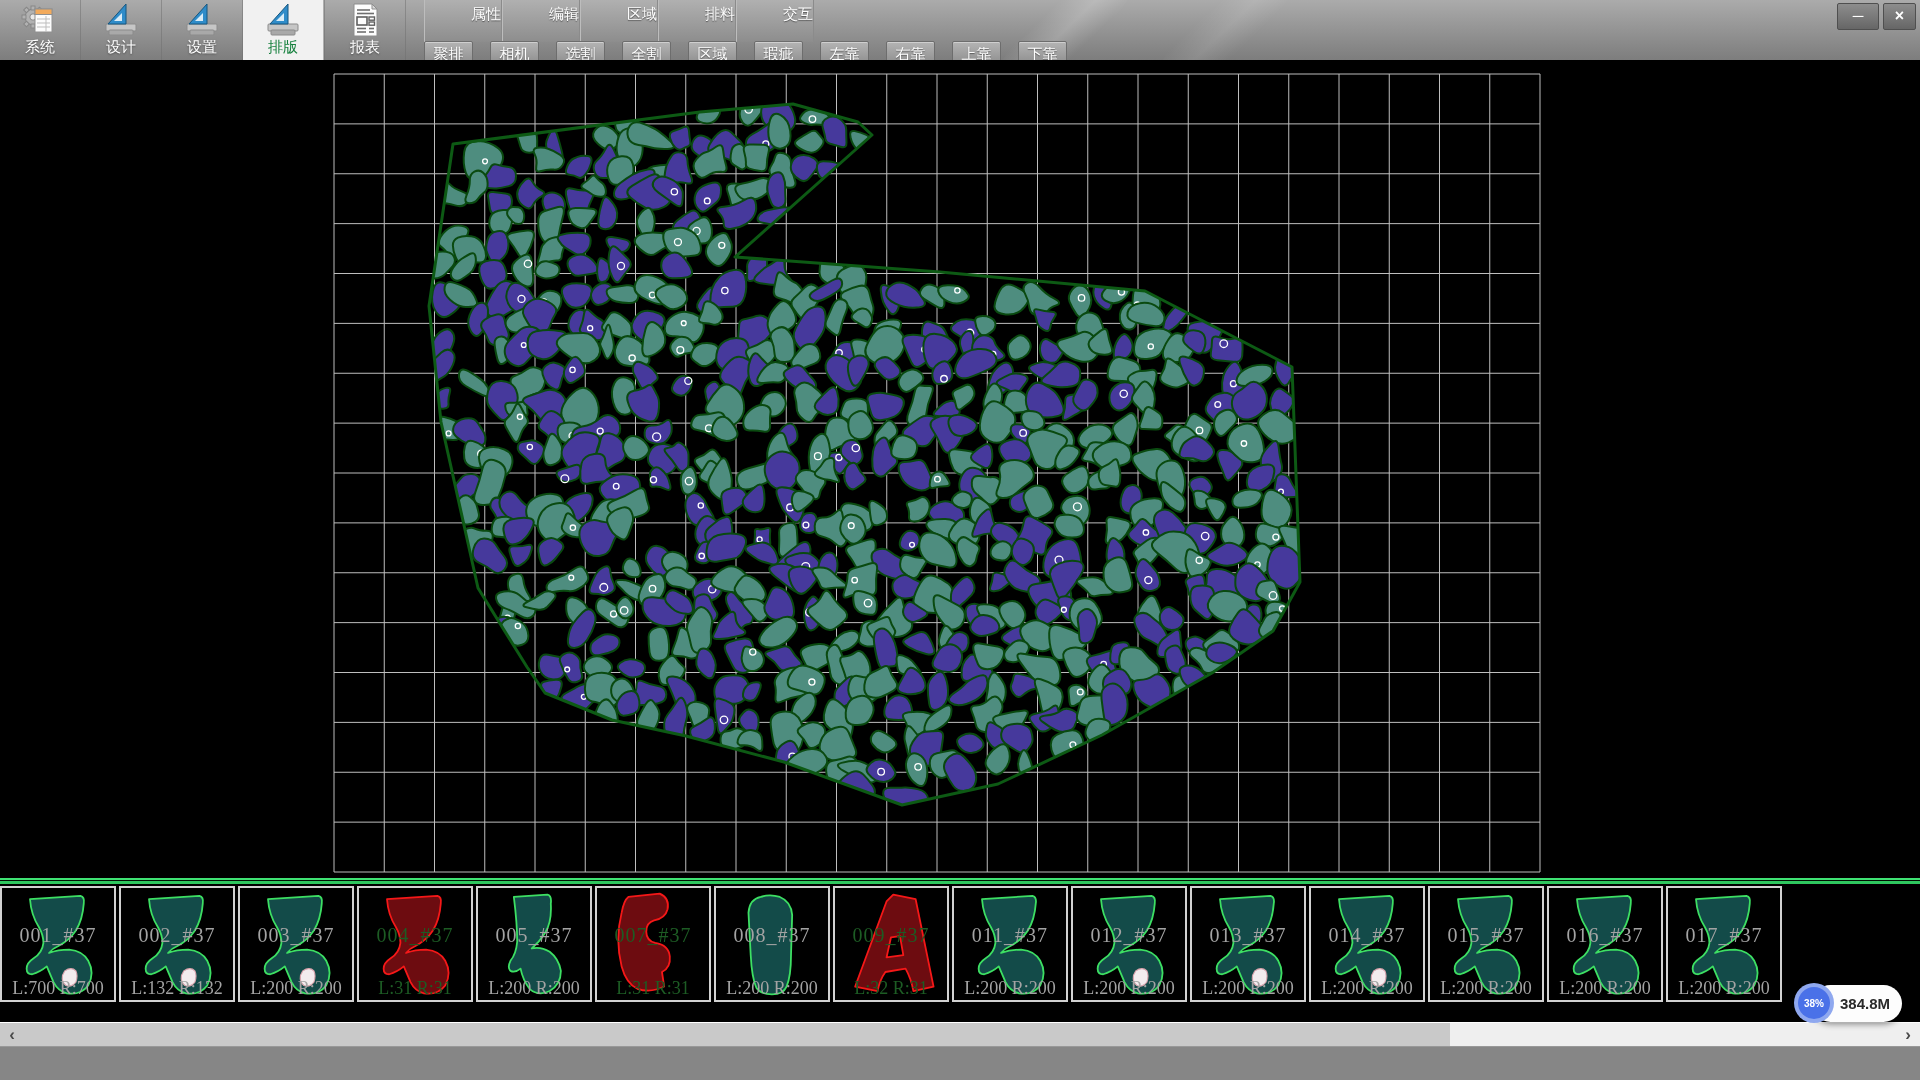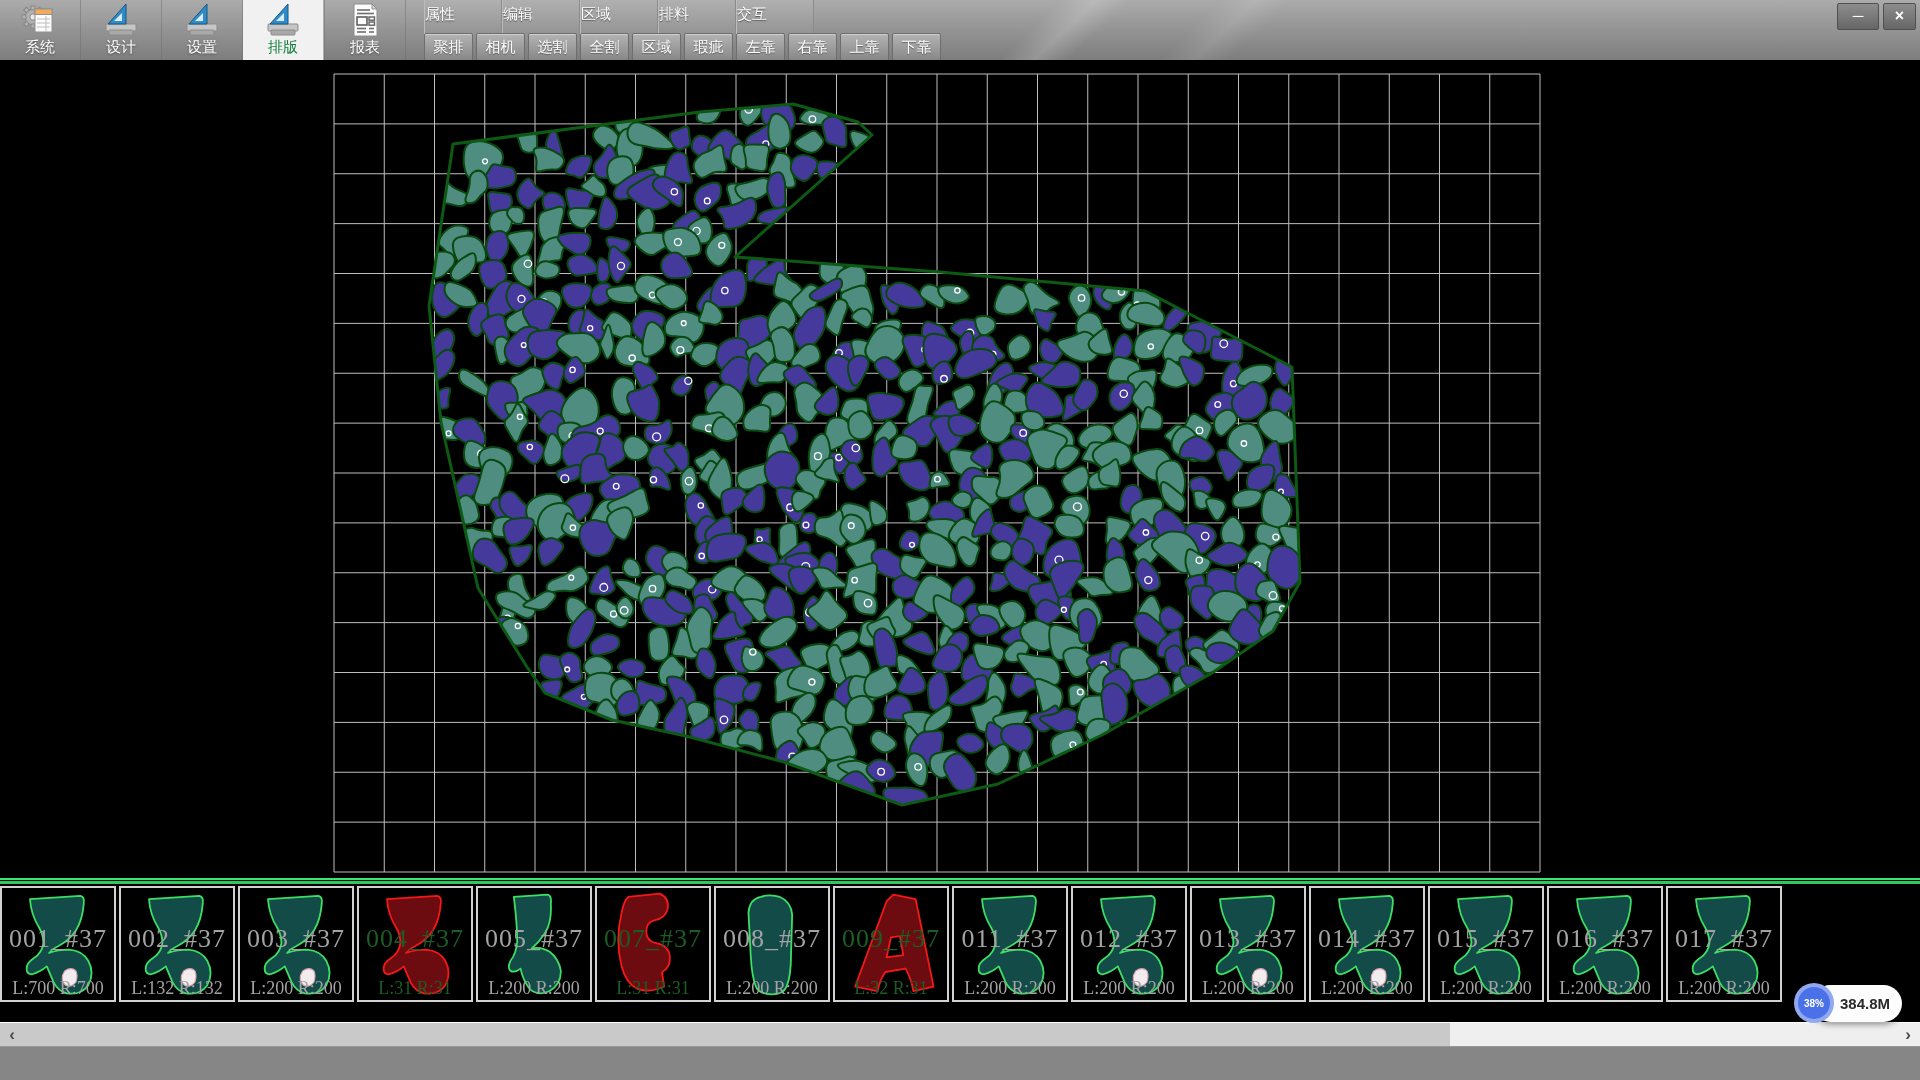--- a/index.html
+++ b/index.html
@@ -17,25 +17,25 @@
             border-right:1px solid rgba(110,110,110,.5);}
   .mode-btn .icn{position:absolute;left:50%;top:2px;transform:translateX(-50%);}
   .mode-btn .lbl{position:absolute;left:0;right:0;bottom:3px;text-align:center;
                  font-size:15px;color:#fff;text-shadow:0 1px 2px #4c4c4c;}
   .mode-btn.active{background:#f1f1f1;}
   .mode-btn.active .lbl{color:#15803d;text-shadow:none;}
   .mode-btn.gap{margin-left:0;border-left:1px solid rgba(110,110,110,.5);}
 
   .menu-tabs{position:absolute;left:424px;top:0;height:29px;display:flex;
              border-bottom:1px solid #747474;}
-  .menu-tab{width:76px;height:42px;line-height:28px;text-align:left;font-size:15px;color:#fdfdfd;
+  .menu-tab{width:76px;height:42px;line-height:28px;text-align:right;font-size:15px;color:#fdfdfd;
             text-shadow:0 1px 1px #555;border-right:1px solid #8b8b8b;border-left:1px solid #bdbdbd;
             background:linear-gradient(#b0b0b0,#8d8d8d);cursor:pointer;}
 
-  .tool-row{position:absolute;left:424px;top:33px;height:28px;display:flex;gap:3px;}
+  .tool-row{position:absolute;left:424px;top:41px;height:28px;display:flex;gap:17px;font-family:Liberation Serif, serif;}
   .tool-btn{width:47px;height:26px;line-height:25px;text-align:center;font-size:15px;color:#fdfdfd;
             text-shadow:0 1px 1px #5a5a5a;background:linear-gradient(#b4b4b4,#878787);
             border:1px solid #6d6d6d;border-radius:2px;box-shadow:inset 0 1px 0 #cfcfcf;cursor:pointer;}
 
   .win-btns{position:absolute;top:3px;right:4px;display:flex;gap:4px;}
   .win-btn{height:25px;background:linear-gradient(#8d8d8d,#666);border:1px solid #4f4f4f;
            color:#fff;font-weight:bold;text-align:center;line-height:24px;cursor:pointer;border-radius:2px;}
   .win-btn.min{width:40px;font-size:15px;}
   .win-btn.cls{width:31px;font-size:16px;}
 
@@ -46,21 +46,21 @@
   .strip-divider{position:absolute;left:0;top:878px;width:1920px;height:6px;background:#000;}
   .strip-divider .l1{height:2px;background:#3fe273;}
   .strip-divider .l2{height:1px;background:#031006;}
   .strip-divider .l3{height:3px;background:#2fc75f;}
   .parts-strip{position:absolute;left:0;top:884px;width:1920px;height:138px;background:#000;
                display:flex;gap:3px;padding-top:2px;box-sizing:border-box;overflow:hidden;}
   .part-cell{flex:0 0 116px;height:116px;position:relative;border:2px solid #d2d2d2;background:#000;
              box-sizing:border-box;cursor:pointer;}
   .part-cell svg{position:absolute;left:0;top:0;width:100%;height:100%;}
   .part-id{position:absolute;left:0;right:0;top:36px;text-align:center;
-           font-family:"Liberation Serif",serif;font-size:26px;letter-spacing:1px;}
+           font-family:"Liberation Serif",serif;font-size:20px;letter-spacing:1px;}
   .part-lr{position:absolute;left:0;right:0;bottom:1px;text-align:center;
            font-family:"Liberation Serif",serif;font-size:18px;}
   .t-gray{color:#a3a3a3;}
   .t-green{color:#1d5c24;}
 
   
   .hscroll{position:absolute;left:0;top:1022px;width:1920px;height:24px;background:#efefef;border-top:1px solid #fff;}
   .hscroll .thumb{position:absolute;left:0;top:0;height:24px;width:1450px;background:#c9c9c9;}
   .hscroll .arr{position:absolute;top:0;width:20px;height:24px;line-height:23px;text-align:center;
                 color:#4a4a4a;font-size:17px;font-weight:bold;cursor:pointer;}

